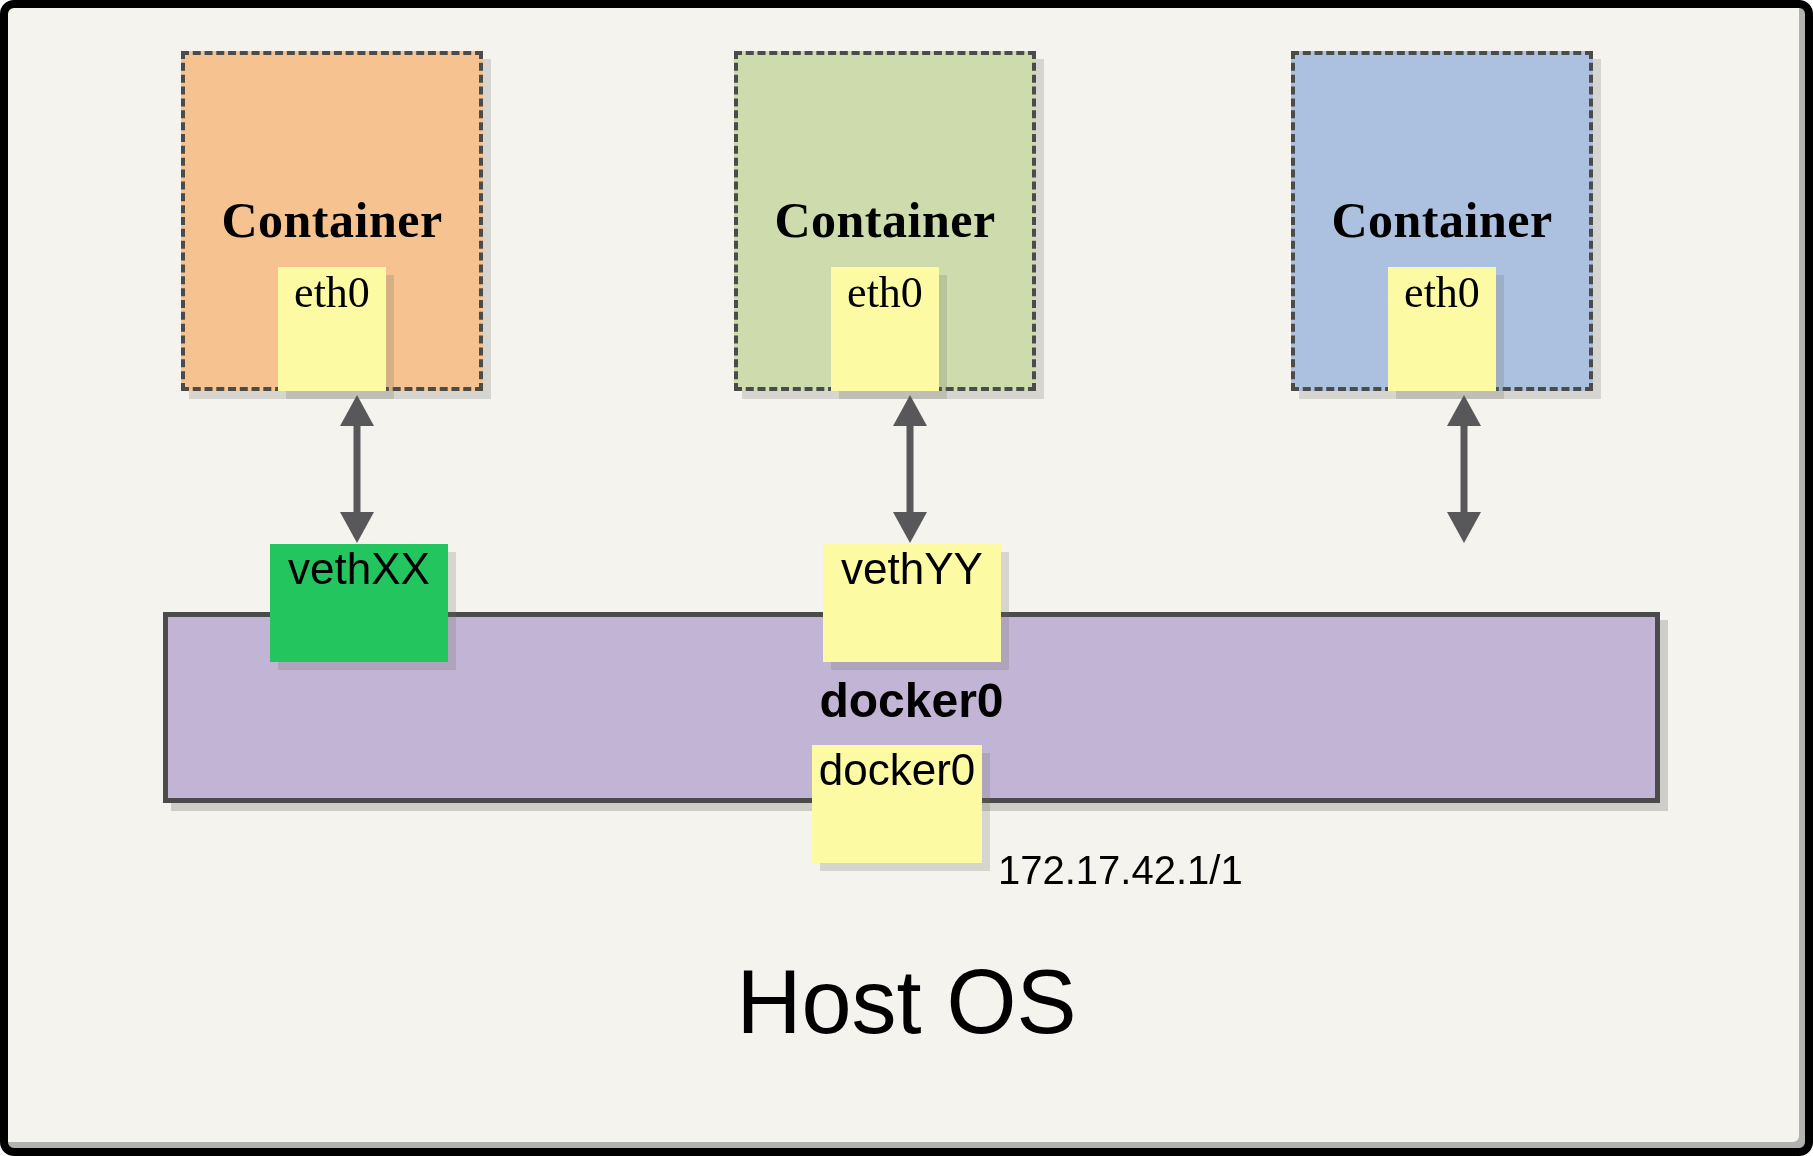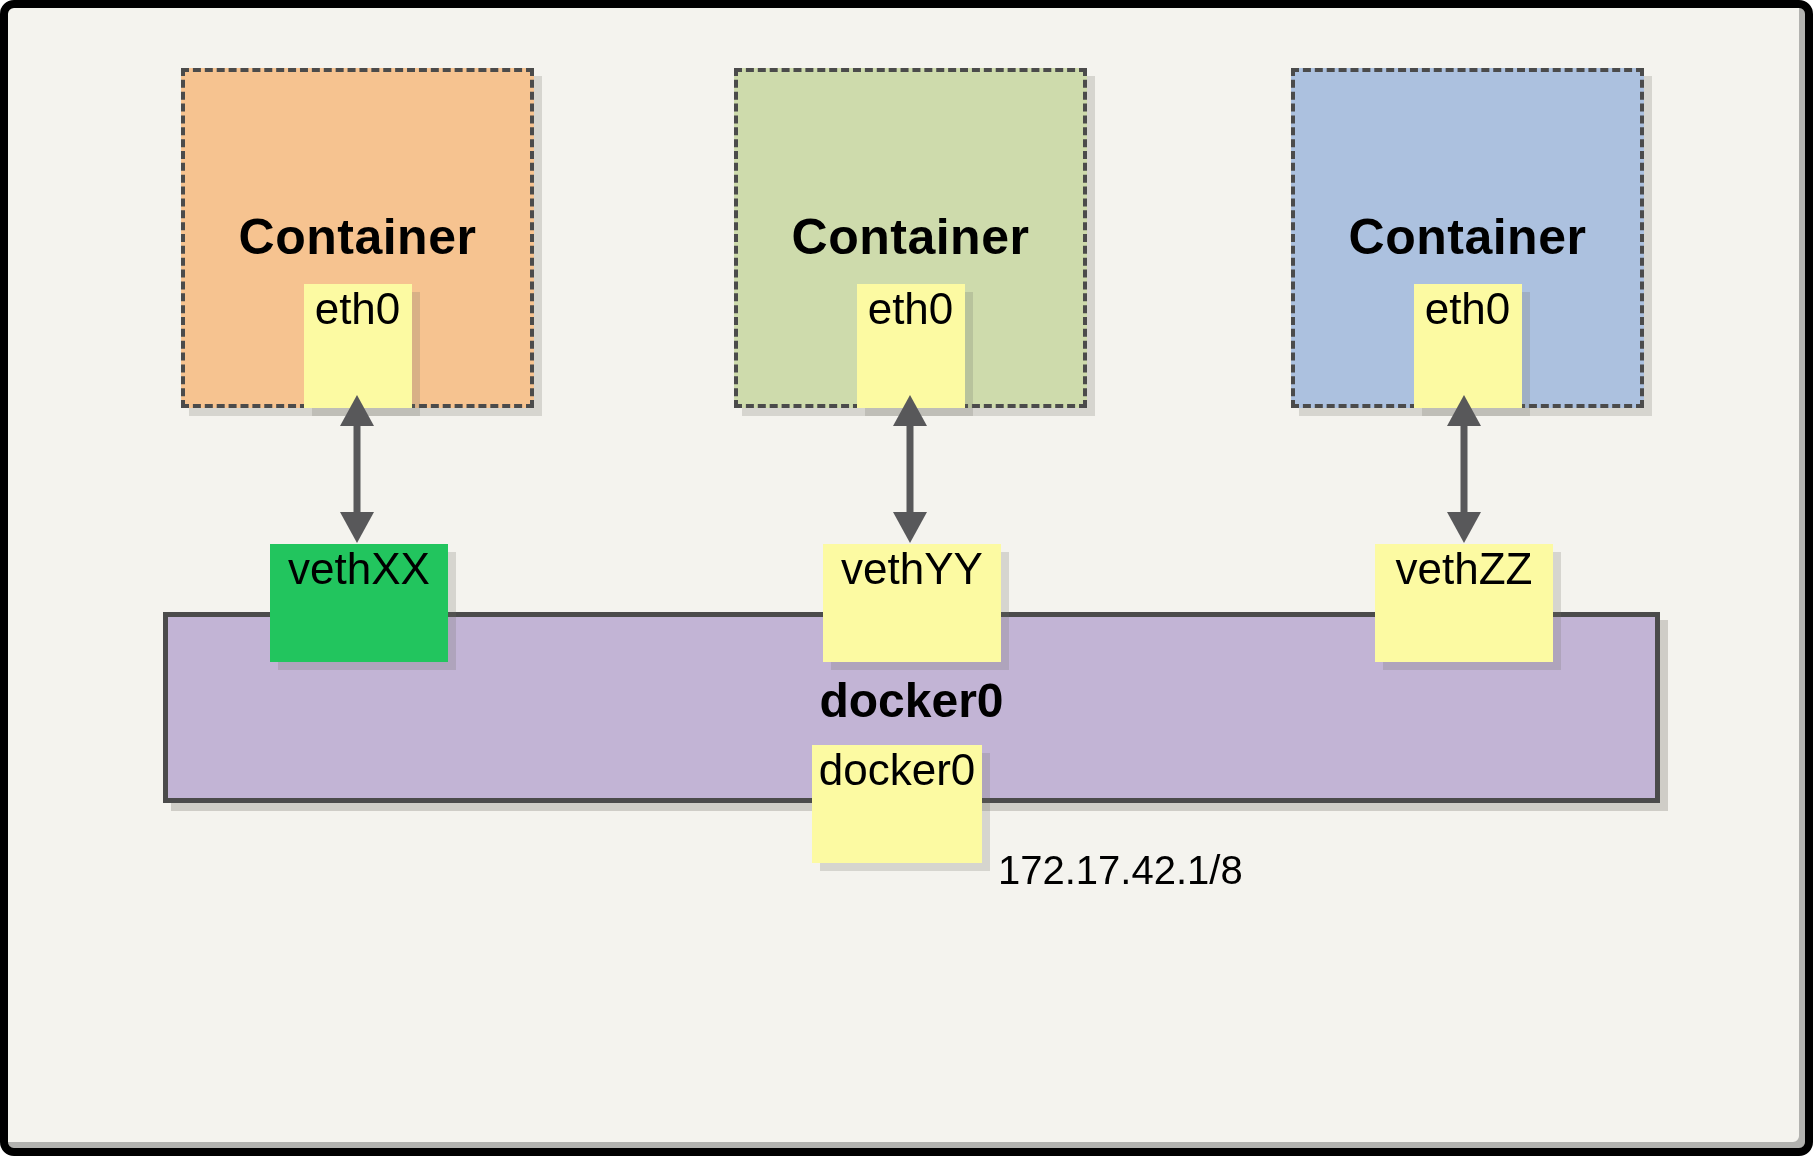--- a/index.html
+++ b/index.html
@@ -14,26 +14,27 @@
     width: 1813px; height: 1156px;
     box-sizing: border-box;
     border: 8px solid #000;
     border-radius: 14px;
     box-shadow: inset -6px -6px 0 0 #b2b2af;
     overflow: hidden;
   }
   
   .container-box {
     position: absolute;
-    top: 60px;
-    width: 353px; height: 340px;
+    top: 43px;
+    width: 302px; height: 340px;
     box-sizing: border-box;
     border: 4px dashed #4b4b4b;
     box-shadow: 8px 8px 0 rgba(110,108,100,0.22);
     z-index: 2;
+    font-family: Liberation Serif, serif;
   }
   .container-box.c1 { left: 173px; }
   .container-box.c2 { left: 726px; }
   .container-box.c3 { left: 1283px; }
   .container-label {
     position: absolute;
     left: 0; top: 140px; width: 100%;
     text-align: center;
     font-size: 50px; font-weight: bold;
     line-height: 50px;
@@ -152,24 +153,22 @@
 
   <div class="bridge-bar" style="background: rgb(194, 180, 213);"></div>
   <div class="bridge-label">docker0</div>
 
   <div class="ynode veth-node v1" style="background: #22c55e;">
     <span>vethXX</span>
   </div>
   <div class="ynode veth-node v2" style="background: rgb(252, 250, 162);">
     <span>vethYY</span>
   </div>
-  <div class="ynode veth-node v3" style="background: rgb(252, 250, 162);">
-    <span>vethZZ</span>
-  </div>
 
   <div class="ynode bridge-if-node" style="background: rgb(252, 250, 162);">
     <span>docker0</span>
   </div>
 
-  <div class="subnet-label">172.17.42.1/8</div>
+  <div class="subnet-label">172.17.42.1/1</div>
 
+  <div class="host-label">Host OS</div>
 
 </div>
 
 </body></html>

